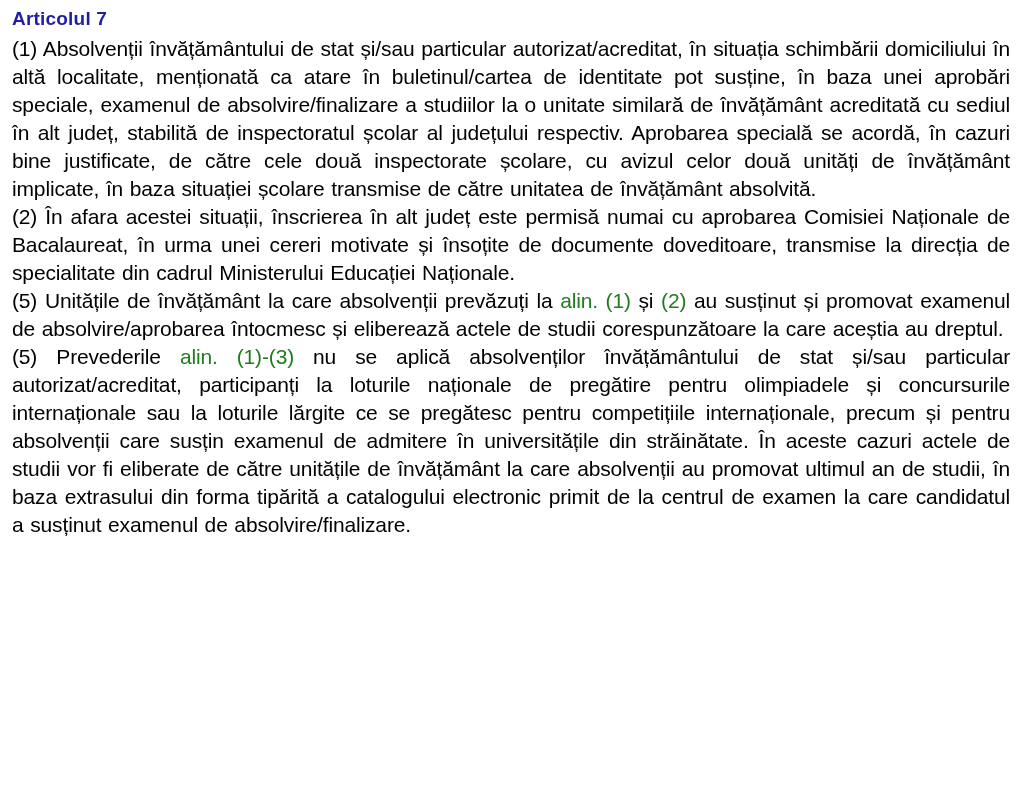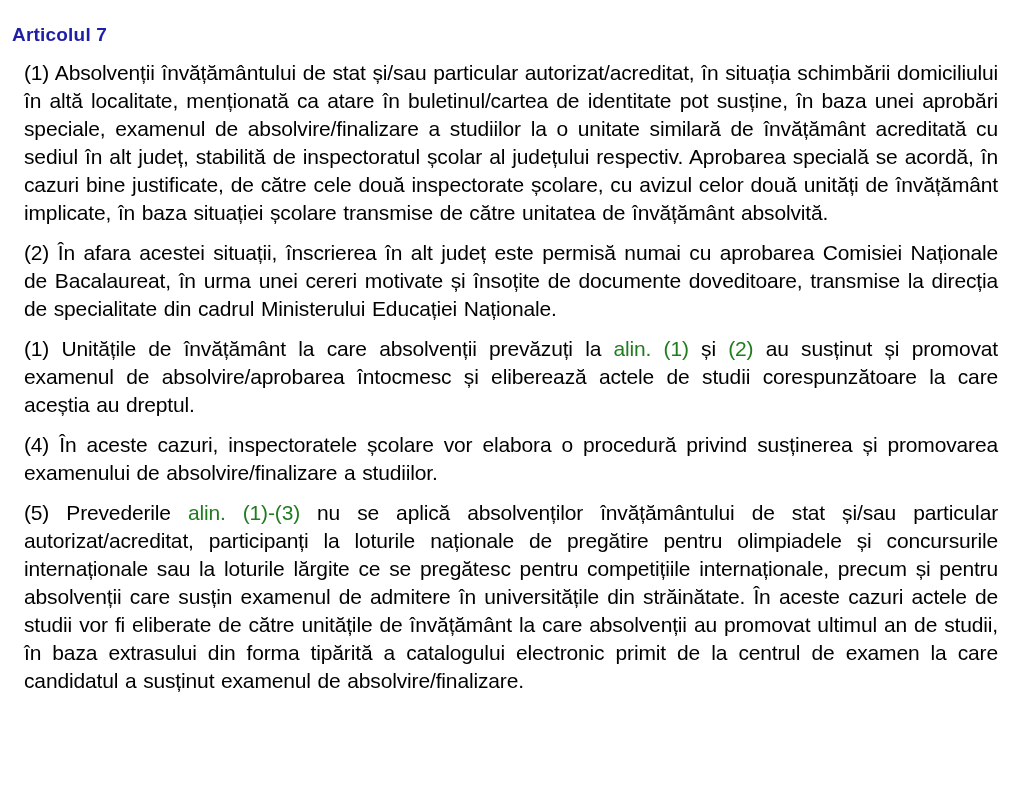--- a/index.html
+++ b/index.html
@@ -14,33 +14,33 @@
     padding: 0;
     background: var(--page-bg);
   }
   body {
     width: 1024px;
     height: 788px;
     overflow: hidden;
     font-family: "Liberation Sans", "DejaVu Sans", sans-serif;
   }
   .doc {
-    padding: 23px 14px 0 12px;
+    padding: 7px 14px 0 12px;
     width: 1024px;
   }
   .article-title {
     margin: 0 0 4px 0;
     font-size: 19px;
     line-height: 24px;
     font-weight: bold;
     color: var(--title-color);
     letter-spacing: 0.2px;
   }
   .article-body p.para {
-    margin: 12px;
+    margin: 0;
     padding: 0;
     font-size: 21px;
     line-height: 28px;
     color: var(--text-color);
     text-align: justify;
     letter-spacing: -0.15px;
     word-spacing: 1px;
   }
   .alin-link {
     color: var(--link-color);
@@ -48,17 +48,16 @@
   }
 </style>
 </head>
 <body>
 
 <div class="doc">
   <h2 class="article-title">Articolul 7</h2>
   <div class="article-body">
       <p class="para"><span>(1) Absolvenții învățământului de stat și/sau particular autorizat/acreditat, în situația schimbării domiciliului în altă localitate, menționată ca atare în buletinul/cartea de identitate pot susține, în baza unei aprobări speciale, examenul de absolvire/finalizare a studiilor la o unitate similară de învățământ acreditată cu sediul în alt județ, stabilită de inspectoratul școlar al județului respectiv. Aprobarea specială se acordă, în cazuri bine justificate, de către cele două inspectorate școlare, cu avizul celor două unități de învățământ implicate, în baza situației școlare transmise de către unitatea de învățământ absolvită.</span></p>
       <p class="para"><span>(2) În afara acestei situații, înscrierea în alt județ este permisă numai cu aprobarea Comisiei Naționale de Bacalaureat, în urma unei cereri motivate și însoțite de documente doveditoare, transmise la direcția de specialitate din cadrul Ministerului Educației Naționale.</span></p>
-      <p class="para"><span>(1) Unitățile de învățământ la care absolvenții prevăzuți la </span><a class="alin-link">alin. (1)</a><span> și </span><a class="alin-link">(2)</a><span> au susținut și promovat examenul de absolvire/aprobarea întocmesc și eliberează actele de studii corespunzătoare la care aceștia au dreptul.</span></p>
-      <p class="para"><span>(4) În aceste cazuri, inspectoratele școlare vor elabora o procedură privind susținerea și promovarea examenului de absolvire/finalizare a studiilor.</span></p>
+      <p class="para"><span>(5) Unitățile de învățământ la care absolvenții prevăzuți la </span><a class="alin-link">alin. (1)</a><span> și </span><a class="alin-link">(2)</a><span> au susținut și promovat examenul de absolvire/aprobarea întocmesc și eliberează actele de studii corespunzătoare la care aceștia au dreptul.</span></p>
       <p class="para"><span>(5) Prevederile </span><a class="alin-link">alin. (1)-(3)</a><span> nu se aplică absolvenților învățământului de stat și/sau particular autorizat/acreditat, participanți la loturile naționale de pregătire pentru olimpiadele și concursurile internaționale sau la loturile lărgite ce se pregătesc pentru competițiile internaționale, precum și pentru absolvenții care susțin examenul de admitere în universitățile din străinătate. În aceste cazuri actele de studii vor fi eliberate de către unitățile de învățământ la care absolvenții au promovat ultimul an de studii, în baza extrasului din forma tipărită a catalogului electronic primit de la centrul de examen la care candidatul a susținut examenul de absolvire/finalizare.</span></p>
     </div>
 </div>
 
 </body></html>

